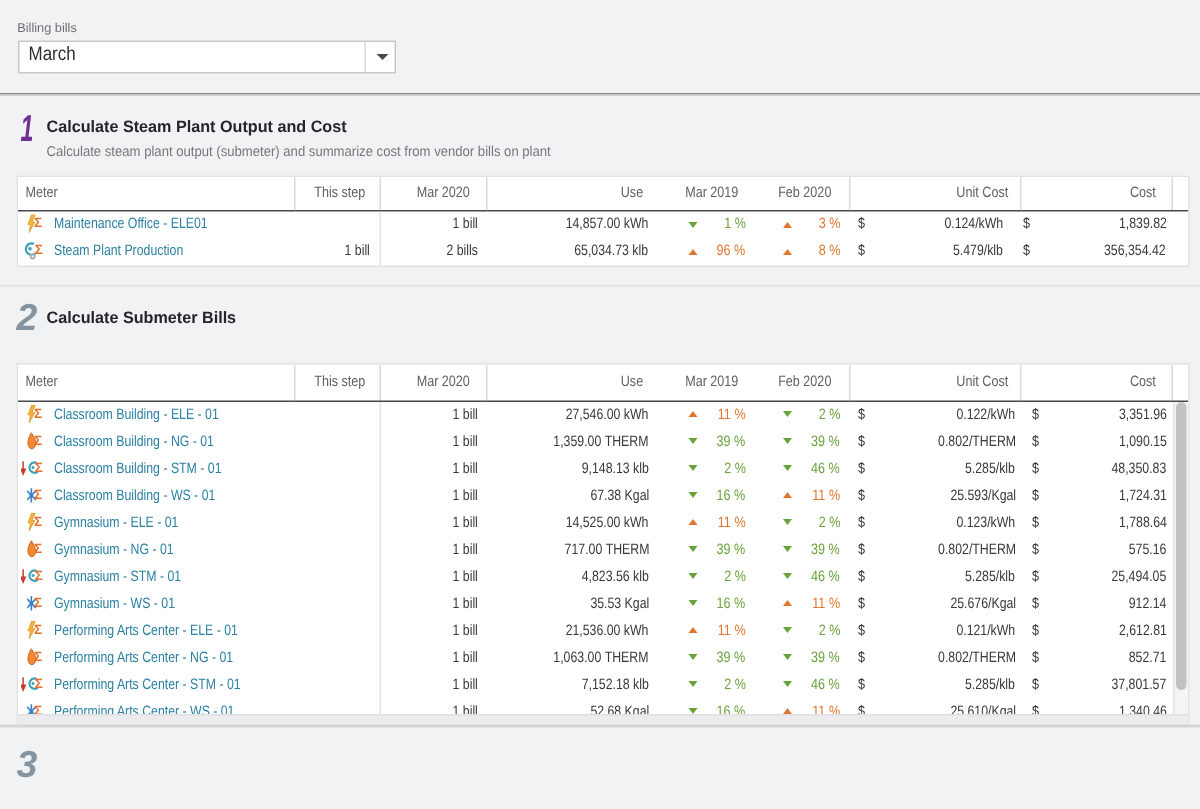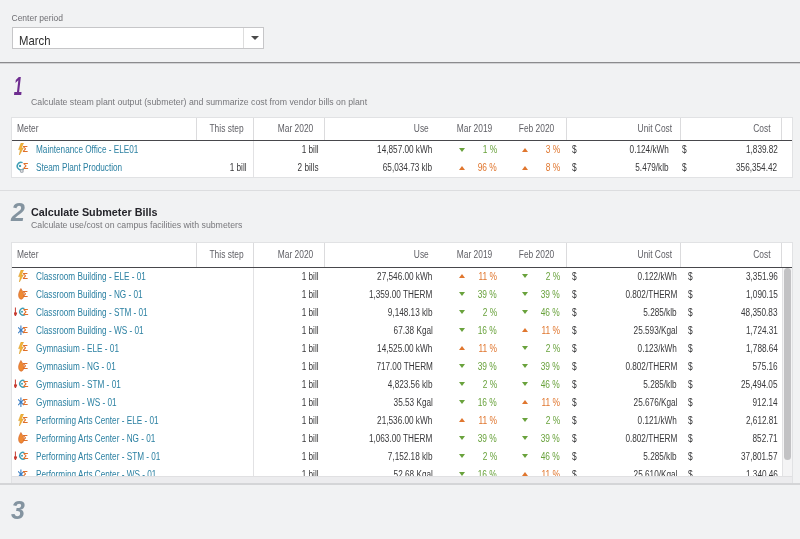--- a/index.html
+++ b/index.html
@@ -2,21 +2,21 @@
 <html><head>
 <meta charset="utf-8">
 <style>
 *{margin:0;padding:0;box-sizing:border-box}
 html,body{width:800px;height:539px;background:#f1f2f3;font-family:"Liberation Sans",sans-serif;overflow:hidden}
 #page{position:relative;width:800px;height:539px}
 .abs{position:absolute}
 .cxl{display:inline-block;transform:scaleX(0.84);transform-origin:0 50%}
 .cxr{display:inline-block;transform:scaleX(0.84);transform-origin:100% 50%}
 .sel{position:absolute;height:21.5px;background:#fff;border:1px solid #c6c6c8;display:flex;align-items:stretch}
-.sel .txt{flex:1;display:flex;align-items:flex-end;padding-left:6px;font-size:13px;color:#2f2f2f;white-space:nowrap}
+.sel .txt{flex:1;display:flex;align-items:flex-start;padding-left:6px;font-size:13px;color:#2f2f2f;white-space:nowrap}
 .sel .arr{width:24.5px;border-left:1px solid #ddd;display:flex;align-items:center;justify-content:center}
 .tri-dn{width:0;height:0;border-left:4px solid transparent;border-right:4px solid transparent;border-top:4.5px solid #4a4a4a}
 .sect{position:absolute;left:31px;font-size:11px;font-weight:bold;color:#24242a;line-height:13px;white-space:nowrap}
 .subt{position:absolute;left:31px;font-size:9.5px;color:#77777b;line-height:11px;white-space:nowrap}
 .secnum{position:absolute;left:8px;width:20px;text-align:center;font-size:25px;line-height:25px;font-weight:bold;font-style:italic}
 .tblbox{position:absolute;left:11px;width:782px;background:#fff;border:1px solid #e1e2e4}
 table{border-collapse:collapse;table-layout:fixed;width:100%;font-size:10px;color:#38383a}
 th{font-weight:normal;color:#606066;height:23px;border-bottom:1.5px solid #48484c;text-align:right;vertical-align:middle;padding:0;white-space:nowrap}
 th.l{text-align:left;padding-left:5px}
 th.sep{border-right:1px solid #dbdbdd}
@@ -39,33 +39,34 @@
 .uc1{padding:0 11.5px 0 5.5px}
 .uc2{padding:0 3.5px 0 5.5px}
 .cc1{padding:0 4px 0 1px}
 .cc2{padding:0 4px 0 7.5px}
 .hline{position:absolute;left:0;width:800px}
 #t2box th{height:24.5px}
 </style>
 </head>
 <body>
 <div id="page">
-  <div class="abs" style="left:11.5px;top:13px;font-size:8.5px;color:#6e6e72">Center period</div>
+  <div class="abs" style="left:11.5px;top:13px;font-size:8.5px;color:#6e6e72">Billing bills</div>
   <div class="sel" style="left:11.5px;top:27px;width:252px">
       <div class="txt">
         <span class="cxl" style="transform:scaleX(0.87)">March</span>
       </div>
       <div class="arr" style="width:19.5px">
         <div class="tri-dn" style="margin-left:3px"></div>
       </div>
     </div>
   <div class="hline" style="top:62px;height:1px;background:#8b8b8d"></div>
   <div class="hline" style="top:63px;height:1px;background:#d2d2d4"></div>
 
   <div class="secnum" style="top:73.5px;color:#6f2e90"><span style="display:inline-block;transform:scaleX(0.62)">1</span></div>
+  <div class="sect" style="top:79px"><span class="cxl" style="transform:scaleX(0.98)">Calculate Steam Plant Output and Cost</span></div>
   <div class="subt" style="top:96px"><span class="cxl" style="transform:scaleX(0.92)">Calculate steam plant output (submeter) and summarize cost from vendor bills on plant</span></div>
 
   <div class="tblbox" style="top:116.5px" id="t1box">
     <table>
       <colgroup>
           <col style="width:184.5px">
           <col style="width:56.5px">
           <col style="width:71px">
           <col style="width:110px">
           <col style="width:70px">
@@ -169,21 +170,20 @@
             </td>
             <td></td>
           </tr>
       </tbody>
     </table>
   </div>
 
   <div class="hline" style="top:189.5px;height:1.5px;background:#dcdddf"></div>
   <div class="secnum" style="top:200px;color:#8494a0">2</div>
   <div class="sect" style="top:206px"><span class="cxl" style="transform:scaleX(0.98)">Calculate Submeter Bills</span></div>
-  <div class="subt" style="top:219px"><span class="cxl" style="transform:scaleX(0.92)">Calculate use/cost on campus facilities with submeters</span></div>
 
   <div class="tblbox" style="top:241.5px;height:242px;border-bottom:none" id="t2box">
     <div style="height:233px;overflow:hidden">
     <table>
       <colgroup>
             <col style="width:184.5px">
             <col style="width:56.5px">
             <col style="width:71px">
             <col style="width:110px">
             <col style="width:70px">

